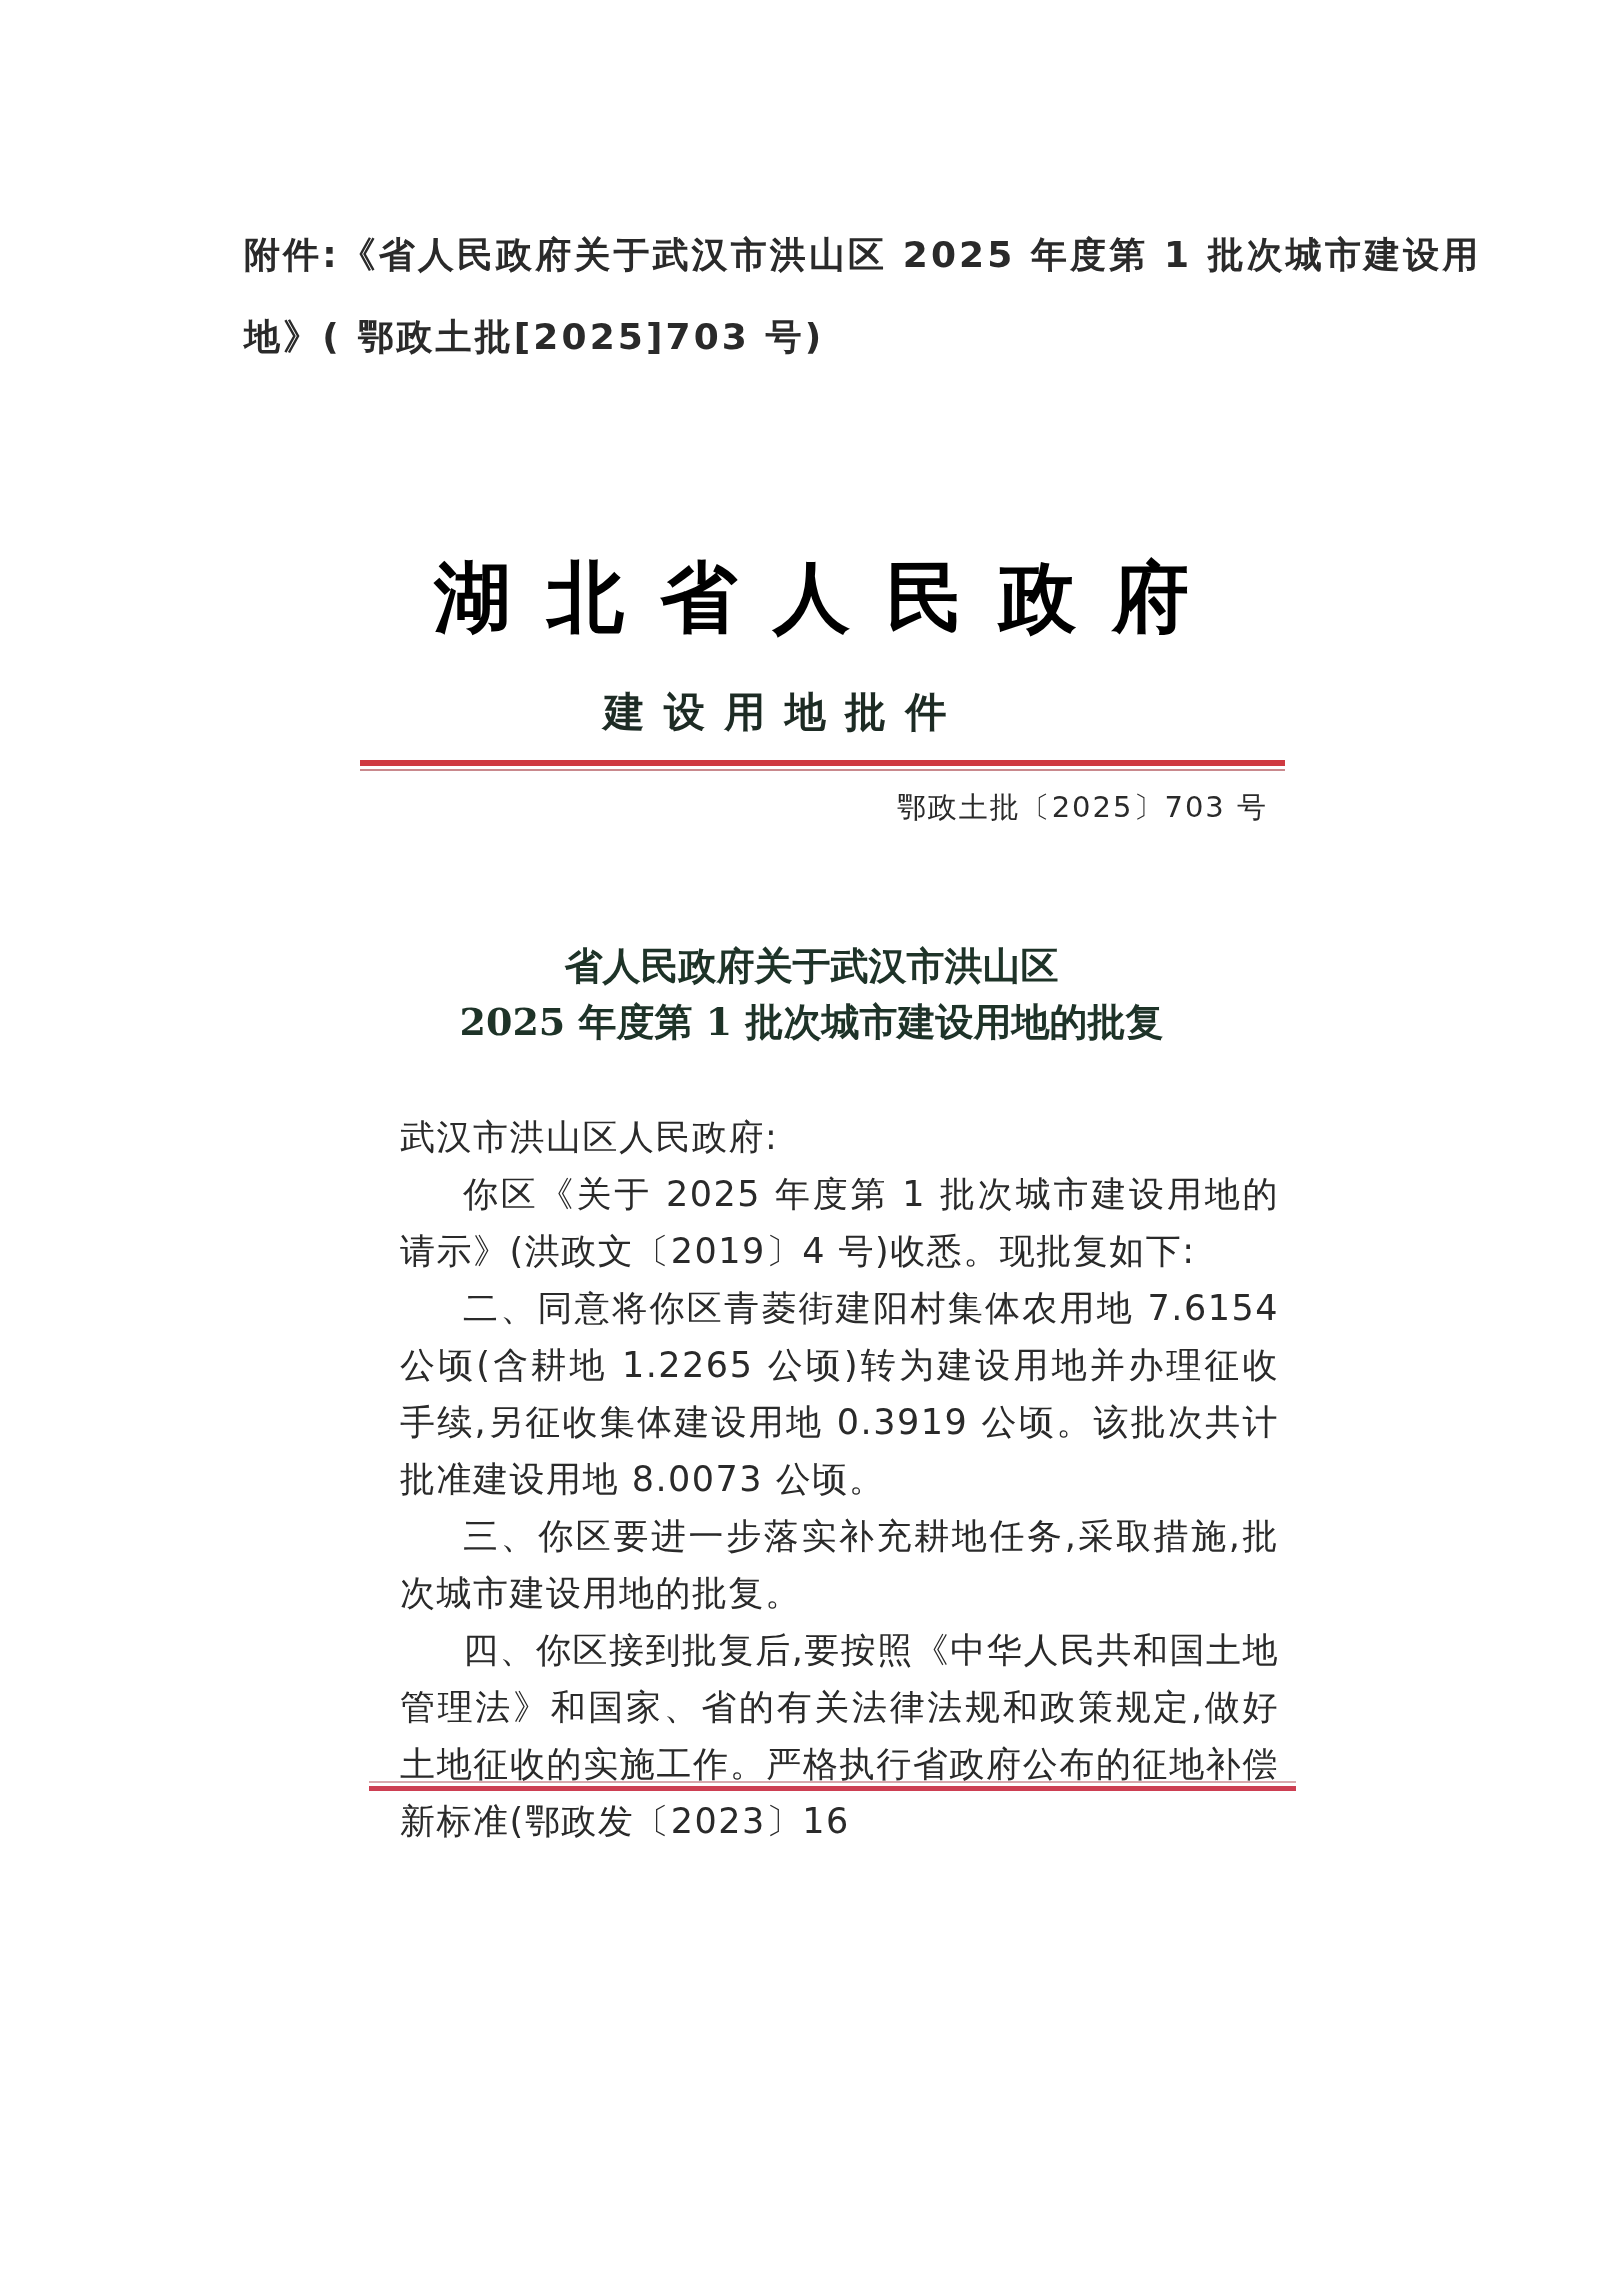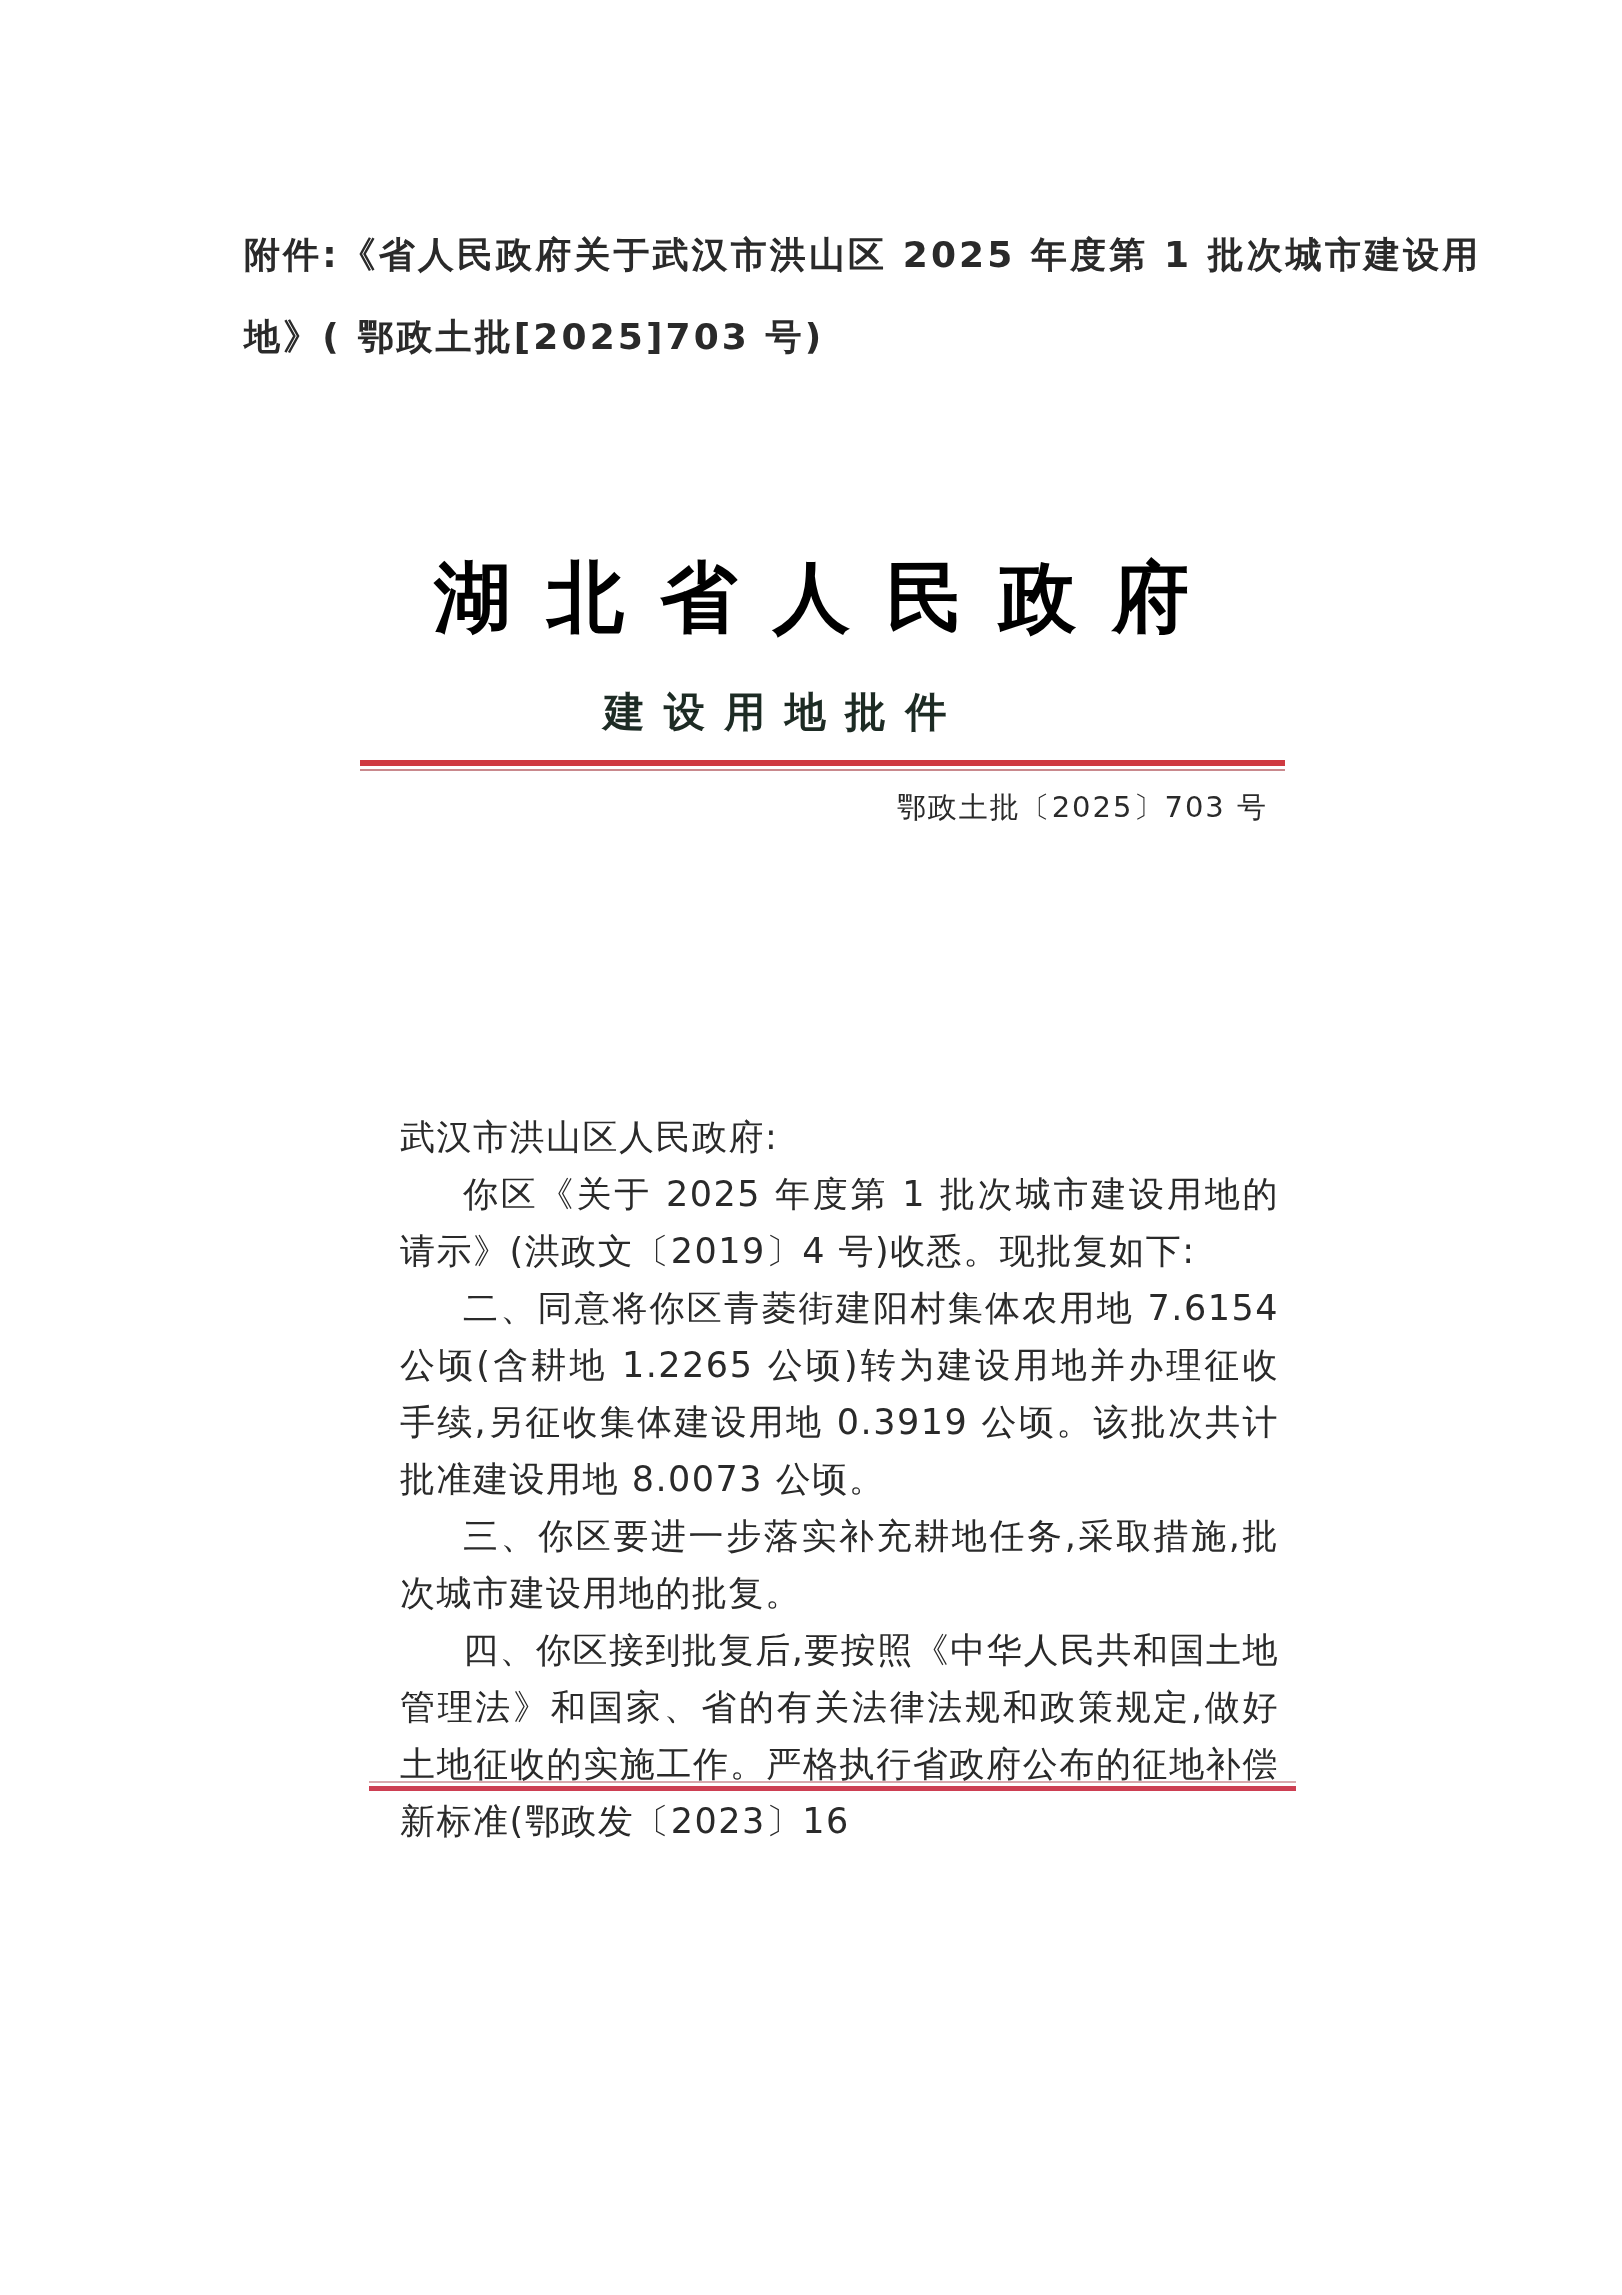--- a/index.html
+++ b/index.html
@@ -143,20 +143,22 @@
 
 <div class="gov-title">湖北省人民政府</div>
 <div class="doc-type">建设用地批件</div>
 
 <div class="rule-top-thick"></div>
 <div class="rule-top-thin"></div>
 
 <div class="doc-number">鄂政土批〔2025〕703 号</div>
 
 <div class="reply-title">
+  <span class="line">省人民政府关于武汉市洪山区</span>
+  <span class="line">2025 年度第 1 批次城市建设用地的批复</span>
 </div>
 
 <div class="body">
   <p>武汉市洪山区人民政府:</p>
   <p class="indent">你区《关于 2025 年度第 1 批次城市建设用地的请示》(洪政文〔2019〕4 号)收悉。现批复如下:</p>
   <p class="indent">二、同意将你区青菱街建阳村集体农用地 7.6154 公顷(含耕地 1.2265 公顷)转为建设用地并办理征收手续,另征收集体建设用地 0.3919 公顷。该批次共计批准建设用地 8.0073 公顷。</p>
   <p class="indent">三、你区要进一步落实补充耕地任务,采取措施,批次城市建设用地的批复。</p>
   <p class="indent">四、你区接到批复后,要按照《中华人民共和国土地管理法》和国家、省的有关法律法规和政策规定,做好土地征收的实施工作。严格执行省政府公布的征地补偿新标准(鄂政发〔2023〕16</p>
 </div>
 

